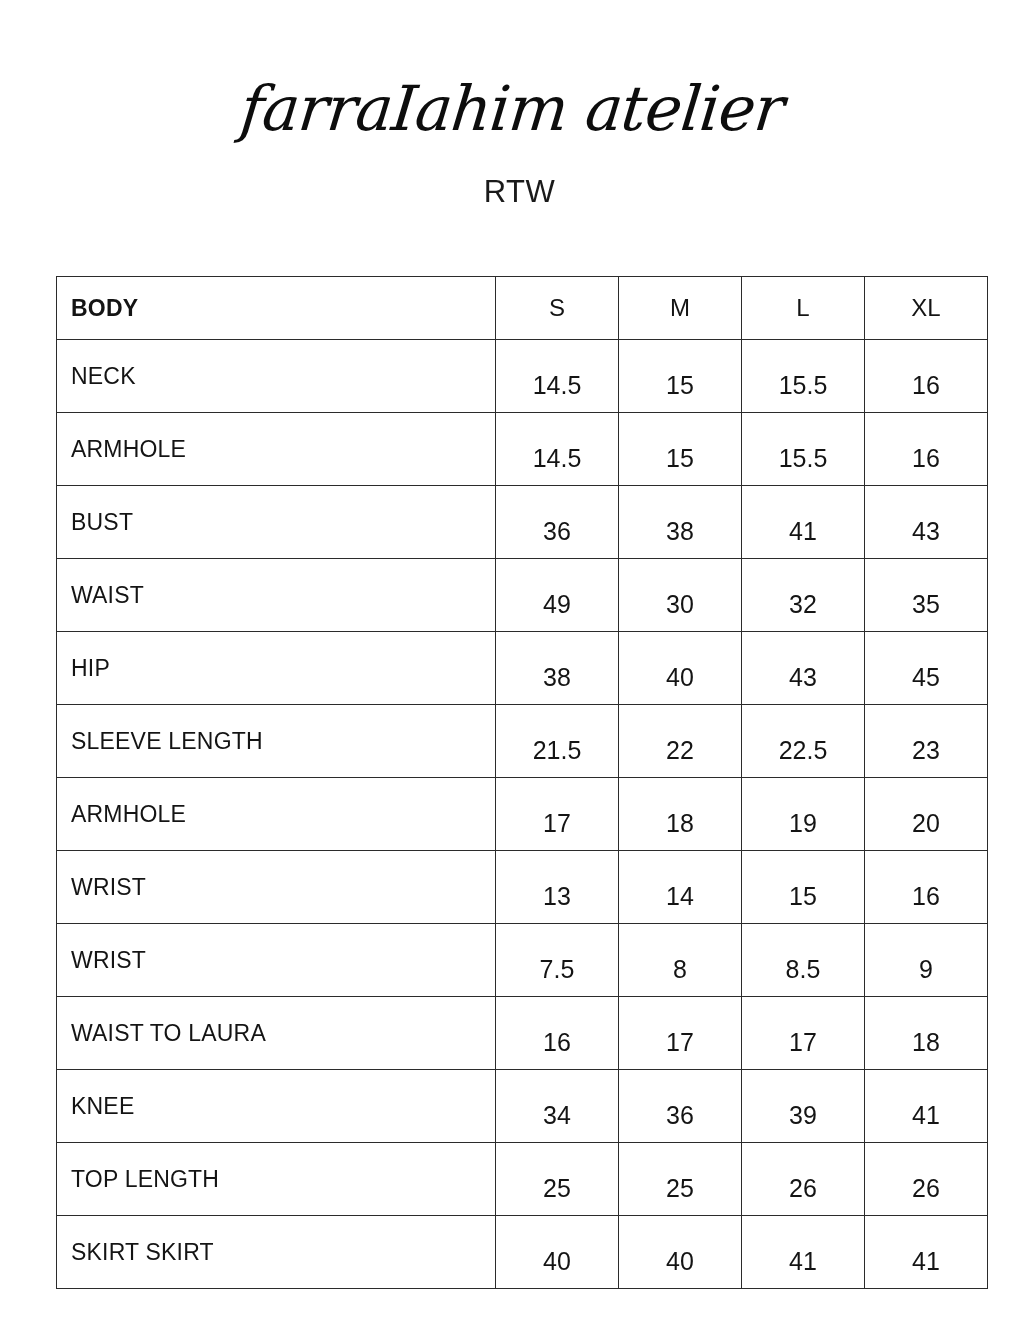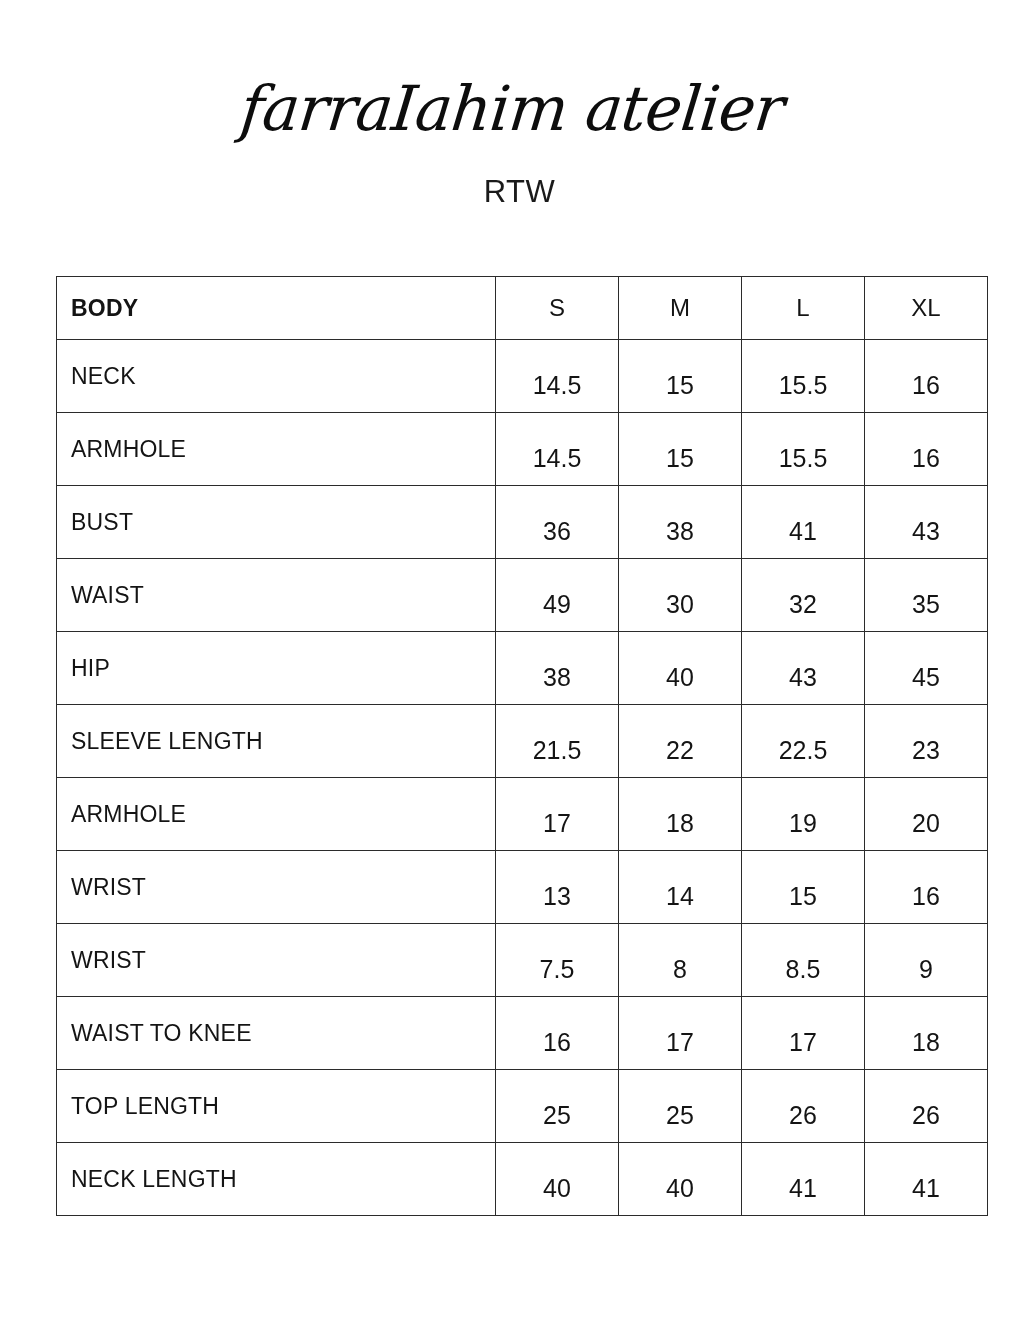--- a/index.html
+++ b/index.html
@@ -191,35 +191,42 @@
           <td class="size-col value">16</td>
         </tr>
         <tr>
           <td class="row-head">WRIST</td>
           <td class="size-col value">7.5</td>
           <td class="size-col value">8</td>
           <td class="size-col value">8.5</td>
           <td class="size-col value">9</td>
         </tr>
         <tr>
-          <td class="row-head">WAIST TO KNEE</td>
+          <td class="row-head">WAIST TO LAURA</td>
           <td class="size-col value">16</td>
           <td class="size-col value">17</td>
           <td class="size-col value">17</td>
           <td class="size-col value">18</td>
+        </tr>
+        <tr>
+          <td class="row-head">KNEE</td>
+          <td class="size-col value">34</td>
+          <td class="size-col value">36</td>
+          <td class="size-col value">39</td>
+          <td class="size-col value">41</td>
         </tr>
         <tr>
           <td class="row-head">TOP LENGTH</td>
           <td class="size-col value">25</td>
           <td class="size-col value">25</td>
           <td class="size-col value">26</td>
           <td class="size-col value">26</td>
         </tr>
         <tr>
-          <td class="row-head">NECK LENGTH</td>
+          <td class="row-head">SKIRT SKIRT</td>
           <td class="size-col value">40</td>
           <td class="size-col value">40</td>
           <td class="size-col value">41</td>
           <td class="size-col value">41</td>
         </tr>
       </tbody>
     </table>
   </div>
 
 </div>

